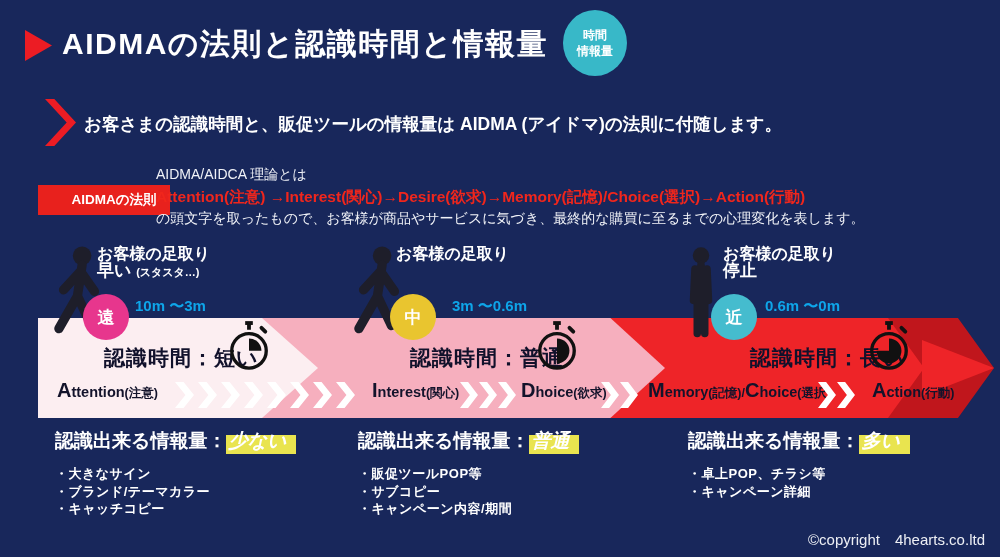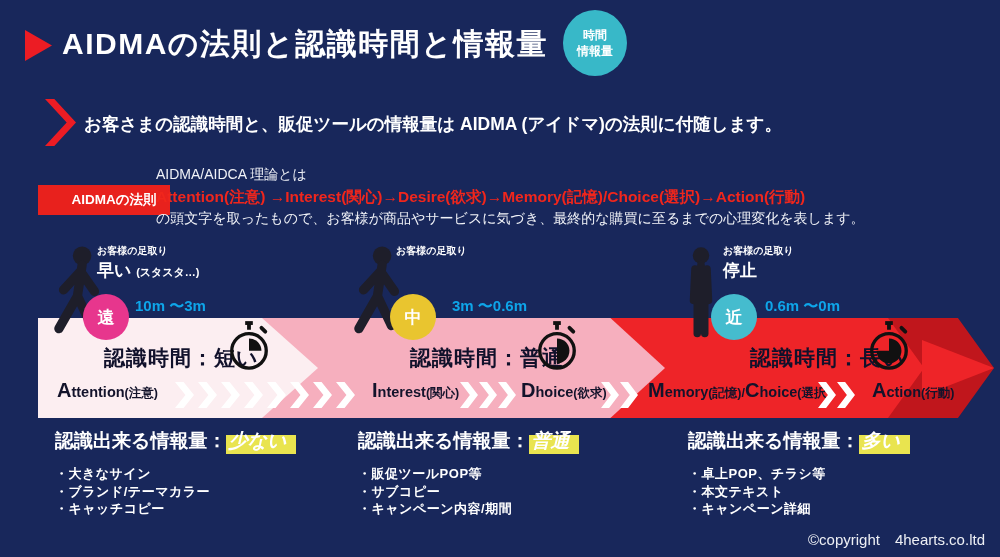--- a/index.html
+++ b/index.html
@@ -26,21 +26,21 @@
   .law-box { position:absolute; left:38px; top:185px; width:112px; height:30px;
     background:#E8211D; color:#fff; font-size:13.5px; font-weight:bold;
     display:flex; align-items:center; justify-content:center;padding-left:20px; }
   .law-intro { position:absolute; left:156px; top:166px; font-size:14px; color:#F0F2F7; white-space:nowrap; }
   .law-formula { position:absolute; left:156px; top:187px; font-size:15.5px; font-weight:bold;
     color:#F0261C; white-space:nowrap; }
   .law-outro { position:absolute; left:156px; top:210px; font-size:14px; color:#F0F2F7; white-space:nowrap; }
   
   .persona { position:absolute; top:240px; width:312px; height:106px; z-index:5; }
   #p1 { left:40px; } #p2 { left:340px; } #p3 { left:680px; }
-  .p-label { position:absolute; top:4px; font-size:10px; font-weight:bold; color:#fff; }
+  .p-label { position:absolute; top:4px; font-size:16px; font-weight:bold; color:#fff; }
   .p-pace  { position:absolute; top:19px; font-size:17px; font-weight:bold; color:#fff; white-space:nowrap; }
   .p-note  { font-size:11px; }
   .p-zone  { position:absolute; top:54px; width:46px; height:46px; border-radius:50%;
     color:#fff; font-size:17px; font-weight:bold; display:flex; align-items:center;
     justify-content:center; }
   .p-dist  { position:absolute; top:57px; font-size:15px; font-weight:bold; color:#0ea5e9; white-space:nowrap; }
   .p-icon  { position:absolute; left:3px; top:5px; }
   #p1 .p-label,#p1 .p-pace{ left:57px; } #p1 .p-zone{ left:43px; background:#E7368D; } #p1 .p-dist{ left:95px; }
   #p2 .p-label,#p2 .p-pace{ left:56px; } #p2 .p-zone{ left:50px; background:#E9C52F; } #p2 .p-dist{ left:112px; }
   #p3 .p-label,#p3 .p-pace{ left:43px; } #p3 .p-zone{ left:31px; background:#45BCCE; } #p3 .p-dist{ left:85px; }
@@ -247,20 +247,19 @@
       <div>・サブコピー</div>
       <div>・キャンペーン内容/期間</div>
     </div>
   </div>
   <div class="col" id="col3">
     <div class="col-header">
       <span>認識出来る情報量：</span><span class="amount">多い</span>
     </div>
     <div class="col-items">
       <div>・卓上POP、チラシ等</div>
-      <div>・本文テキスト</div>
       <div>・キャンペーン詳細</div>
     </div>
   </div>
 
   <div class="footer">©copyright　4hearts.co.ltd</div>
 
 </div>
 
 </body></html>

